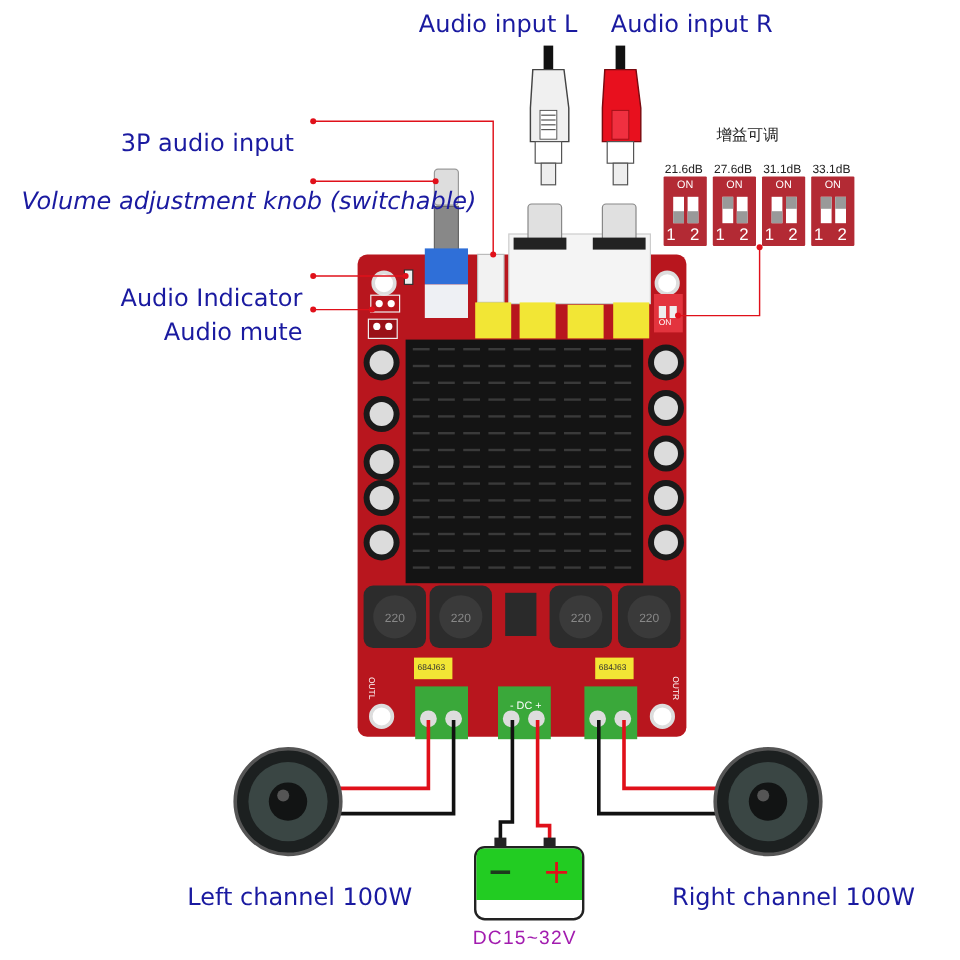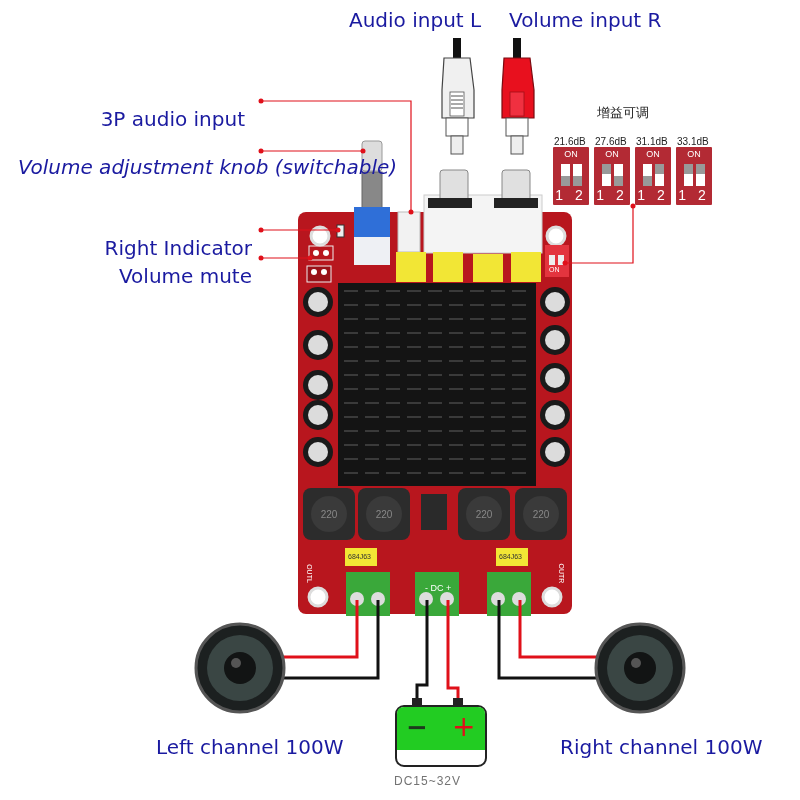--- a/index.html
+++ b/index.html
@@ -5,21 +5,21 @@
   html,body{margin:0;padding:0;background:#ffffff;}
   body{width:800px;height:800px;position:relative;overflow:hidden;font-family:"DejaVu Sans",sans-serif;}
   .lbl{position:absolute;color:#1a1aa0;font-size:20px;white-space:nowrap;font-family:"DejaVu Sans",sans-serif;}
   .lbl.r{text-align:right;margin-top:16px;}
   svg{position:absolute;left:0;top:0;}
   .dip-title{position:absolute;font-size:13px;color:#222;font-family:"DejaVu Sans",sans-serif;}
   .dip{position:absolute;width:36px;height:58px;background:#b32a34;border-radius:1px;}
   .dip .top{position:absolute;top:2px;left:0;width:100%;text-align:center;color:#fff;font-size:9px;font-family:"Liberation Sans",sans-serif;}
   .dip .nums{position:absolute;bottom:2px;left:0;width:100%;text-align:center;color:#fff;font-size:14px;letter-spacing:4px;font-family:"Liberation Sans",sans-serif;}
   .dip-db{position:absolute;font-size:10px;color:#222;font-family:"Liberation Sans",sans-serif;}
-  .dc-label{position:absolute;font-size:12px;color:#737373;font-family:"Liberation Sans",sans-serif;letter-spacing:1px;}
+  .dc-label{position:absolute;font-size:16px;color:#a21caf;font-family:"Liberation Sans",sans-serif;letter-spacing:1px;}
 </style>
 </head>
 <body>
 
 <svg width="800" height="800" viewBox="0 0 800 800">
 
   <g>
     <rect x="453" y="38" width="8" height="20" fill="#111"></rect>
     <path d="M444 58 L470 58 L474 90 L474 118 L442 118 L442 90 Z" fill="#f0f0f0" stroke="#444" stroke-width="1.2"></path>
     <rect x="450" y="92" width="14" height="24" fill="#fff" stroke="#555" stroke-width="0.8"></rect>
@@ -313,25 +313,25 @@
     <circle cx="261" cy="230" r="2.5"></circle>
       <circle cx="338" cy="230" r="2.5"></circle>
     <circle cx="261" cy="258" r="2.5"></circle>
       <circle cx="310" cy="258" r="2.5"></circle>
     <circle cx="565" cy="263" r="2.5"></circle>
       <circle cx="633" cy="206" r="2.5"></circle>
   </g>
 </svg>
 
 <div class="lbl" style="left:349px;top:8px;">Audio input L</div>
-<div class="lbl" style="left:509px;top:8px;">Volume input R</div>
+<div class="lbl" style="left:509px;top:8px;">Audio input R</div>
 <div class="lbl r" style="right:555px;top:91px;">3P audio input</div>
 <div class="lbl" style="left:18px;top:155px;font-style:italic;">Volume adjustment knob (switchable)</div>
-<div class="lbl r" style="right:548px;top:220px;">Right Indicator</div>
-<div class="lbl r" style="right:548px;top:248px;">Volume mute</div>
+<div class="lbl r" style="right:548px;top:220px;">Audio Indicator</div>
+<div class="lbl r" style="right:548px;top:248px;">Audio mute</div>
 <div class="lbl" style="left:156px;top:735px;">Left channel 100W</div>
 <div class="lbl" style="left:560px;top:735px;">Right channel 100W</div>
 <div class="dc-label" style="left:394px;top:774px;">DC15~32V</div>
 
 <div style="position:absolute;left:406px;top:712px;font-size:26px;color:#1d3a1d;font-weight:bold;">−</div>
 <div style="position:absolute;left:452px;top:710px;font-size:28px;color:#e0101a;">+</div>
 
 <div class="dip-title" style="left:597px;top:104px;">增益可调</div>
 <div id="dip-area">
     <div class="dip-db" style="left: 554px; top: 136px;">21.6dB</div>

